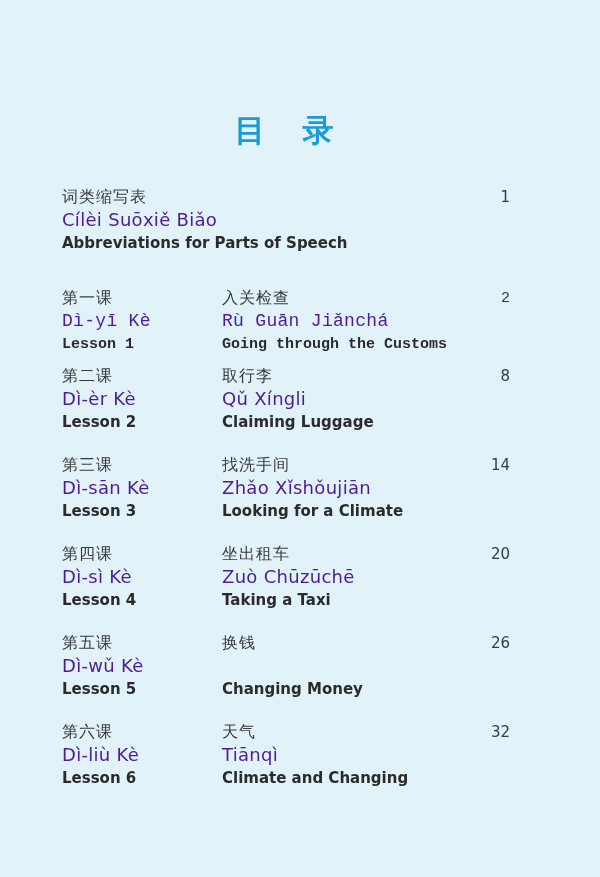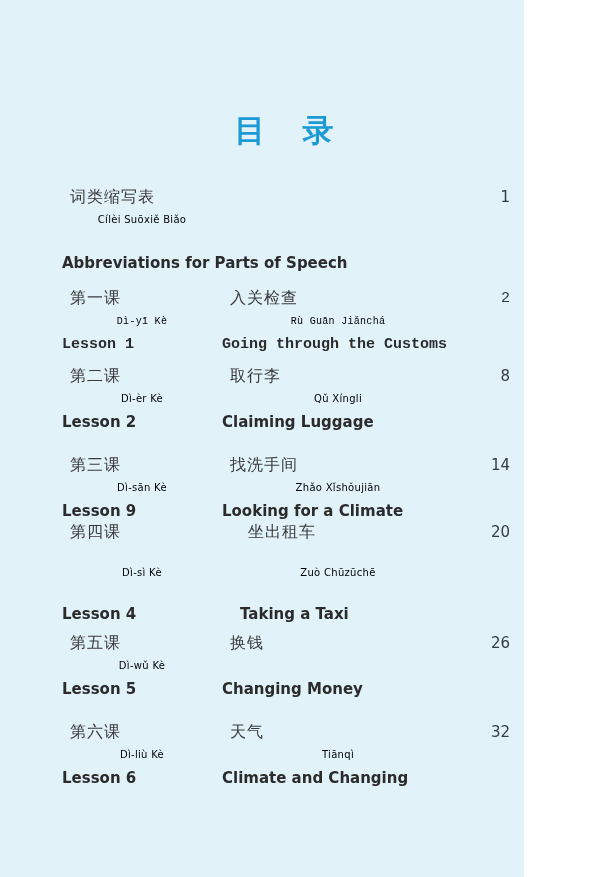--- a/index.html
+++ b/index.html
@@ -2,21 +2,21 @@
 <html><head>
 <meta charset="utf-8">
 <style>
   html, body { margin: 0; padding: 0; }
   body {
     font-family: "DejaVu Sans", "Liberation Sans", sans-serif;
     -webkit-font-smoothing: antialiased;
   }
   .page {
     position: relative;
-    width: 524px;
+    width: 600px;
     height: 877px;
     background: #e1f2f9;
     overflow: hidden;
   }
   .toc-title {
     position: absolute;
     top: 110px;
     left: 0;
     width: 570px;
     text-align: center;
@@ -33,29 +33,27 @@
     display: grid;
     grid-template-columns: 160px 1fr 56px;
     grid-template-rows: 22px 23px 24px;
   }
   .zh {
     font-size: 16px;
     line-height: 22px;
     color: #3a3a3a;
     letter-spacing: 1px;
     white-space: nowrap;
-    margin-left: 8px;
   }
   .py {
-    font-size: 10px;
+    font-size: 18px;
     line-height: 23px;
-    color: #000000;
+    color: #4c1d95;
     letter-spacing: 0.3px;
     white-space: nowrap;
-    text-align: center;
   }
   .en {
     font-size: 15px;
     line-height: 24px;
     font-weight: bold;
     color: #2b2b2b;
     white-space: nowrap;
   }
   .pagenum {
     grid-column: 3;
@@ -63,27 +61,27 @@
     font-size: 15px;
     line-height: 22px;
     color: #333b42;
     text-align: right;
   }
   .c1 { grid-column: 1; }
   .c2 { grid-column: 2; }
   .r1 { grid-row: 1; }
   .r2 { grid-row: 2; }
   .r3 { grid-row: 3; }
-  .span2 { grid-column: 1 / span 2; margin-top: 20px; }
+  .span2 { grid-column: 1 / span 2; }
   
   .e0 { top: 186px; }
   .e1 { top: 288px; font-family: Liberation Mono, monospace; }
   .e2 { top: 365px; }
   .e3 { top: 454px; }
-  .e4 { top: 521px; gap: 18px; }
+  .e4 { top: 543px; }
   .e5 { top: 632px; }
   .e6 { top: 721px; }
 </style>
 </head>
 <body>
 
 <div class="page">
 
   <div class="toc-title">目 录</div>
 
@@ -113,21 +111,21 @@
     <div class="en c1 r3">Lesson 2</div>
     <div class="en c2 r3">Claiming Luggage</div>
   </div>
 
   <div class="entry e3">
     <div class="zh c1 r1">第三课</div>
     <div class="zh c2 r1">找洗手间</div>
     <div class="pagenum">14</div>
     <div class="py c1 r2">Dì-sān Kè</div>
     <div class="py c2 r2">Zhǎo Xǐshǒujiān</div>
-    <div class="en c1 r3">Lesson 9</div>
+    <div class="en c1 r3">Lesson 3</div>
     <div class="en c2 r3">Looking for a Climate</div>
   </div>
 
   <div class="entry e4">
     <div class="zh c1 r1">第四课</div>
     <div class="zh c2 r1">坐出租车</div>
     <div class="pagenum">20</div>
     <div class="py c1 r2">Dì-sì Kè</div>
     <div class="py c2 r2">Zuò Chūzūchē</div>
     <div class="en c1 r3">Lesson 4</div>

